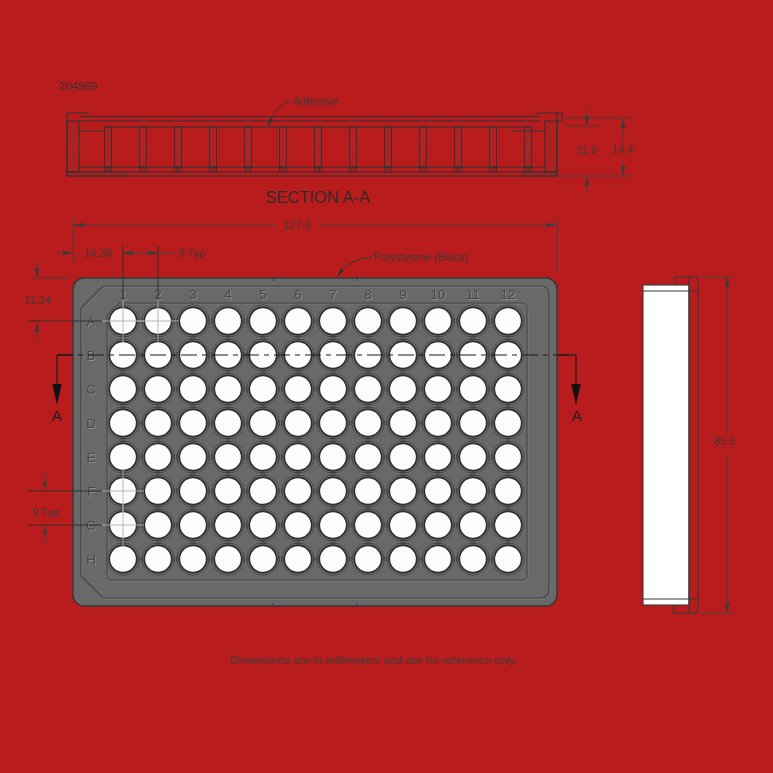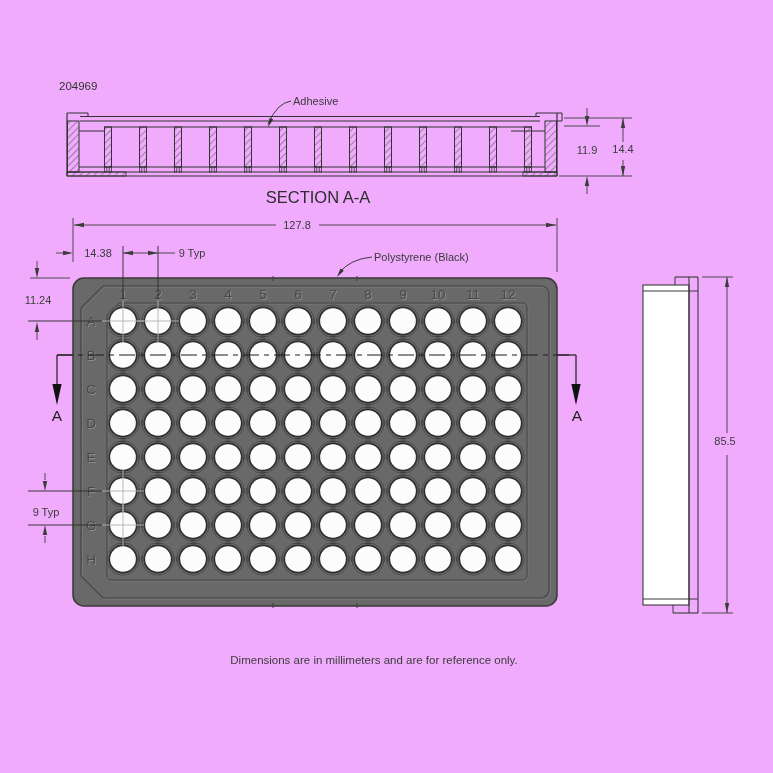--- a/index.html
+++ b/index.html
@@ -1,16 +1,16 @@
 <!DOCTYPE html>
 <html><head>
 <meta charset="utf-8">
 <style>
   html,body{margin:0;padding:0;background:#ffffff;}
-  .canvas{position:relative;width:773px;height:773px;background:#f0abfc;overflow:hidden;
+  .canvas{position:relative;width:773px;height:773px;background:#b91c1c;overflow:hidden;
           font-family:"Liberation Sans","DejaVu Sans",sans-serif;}
   svg text{font-family:"Liberation Sans","DejaVu Sans",sans-serif;}
   .dim-text{font-size:11px;fill:#3b3b3b;}
   .label-text{font-size:11px;fill:#3b3b3b;}
   .section-title{font-size:16.5px;fill:#2d2d2d;}
   .cut-label{font-size:15.5px;fill:#1f1f1f;}
   .footnote{font-size:11.5px;fill:#3d3d3d;}
   .partno{font-size:11.5px;fill:#333333;}
 </style>
 </head>

